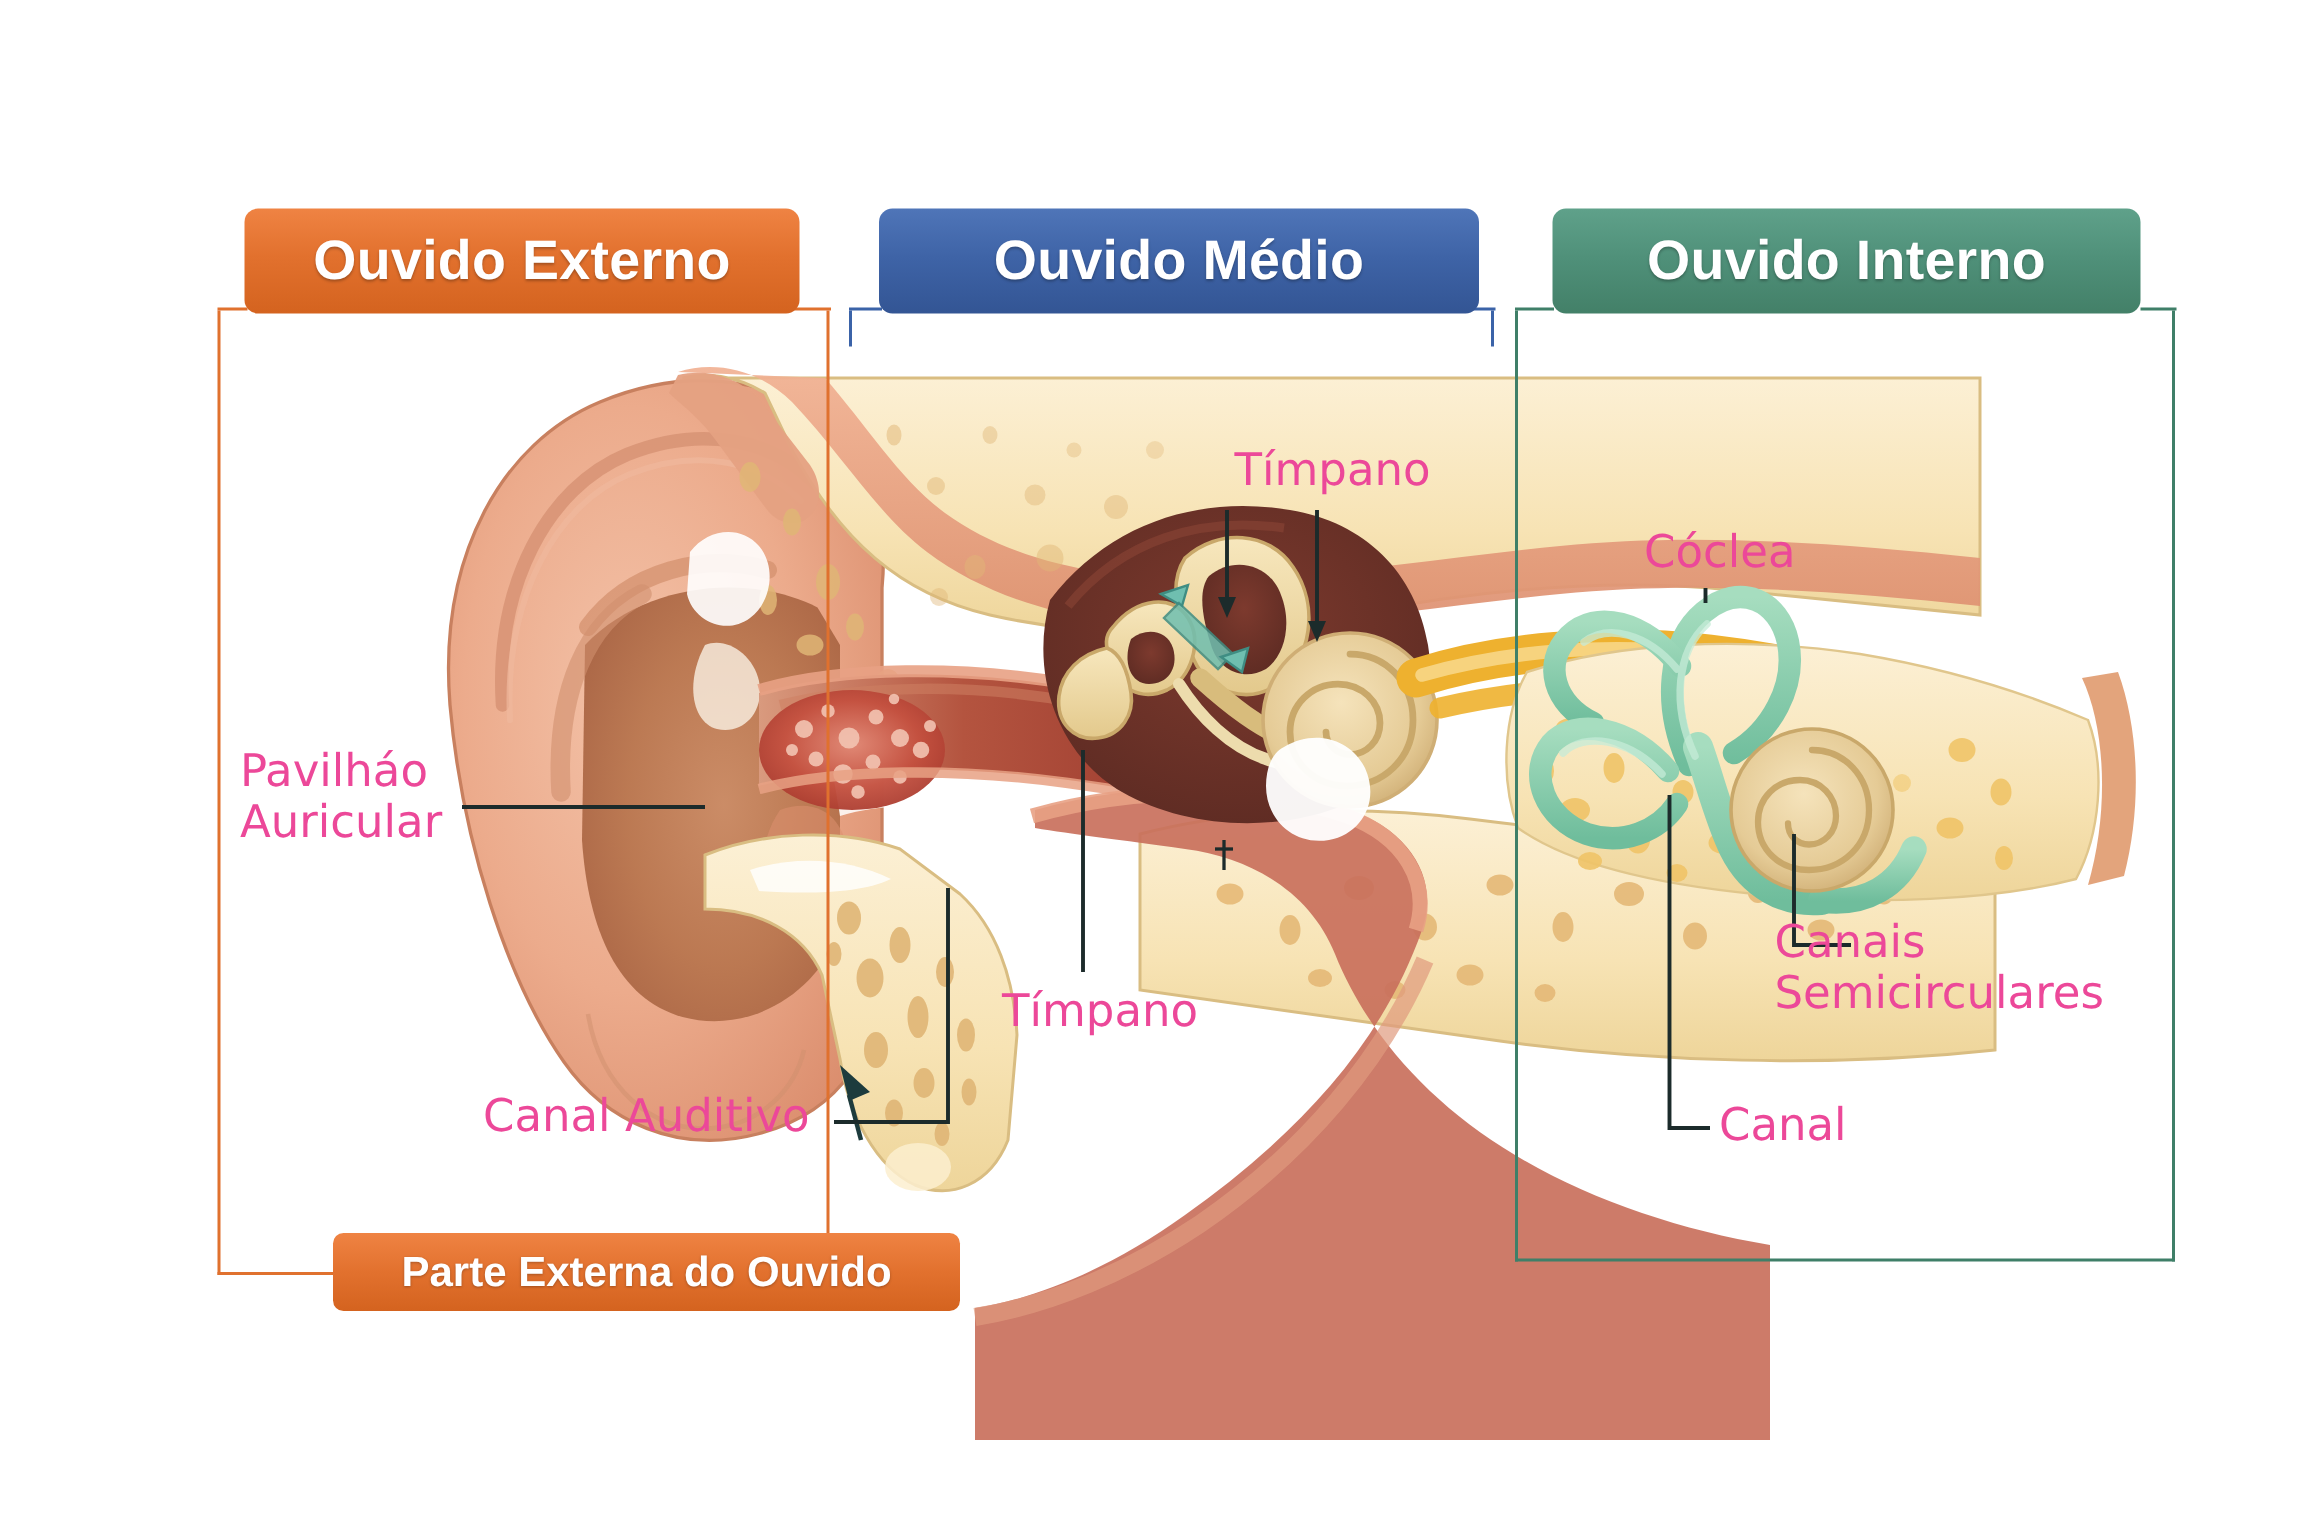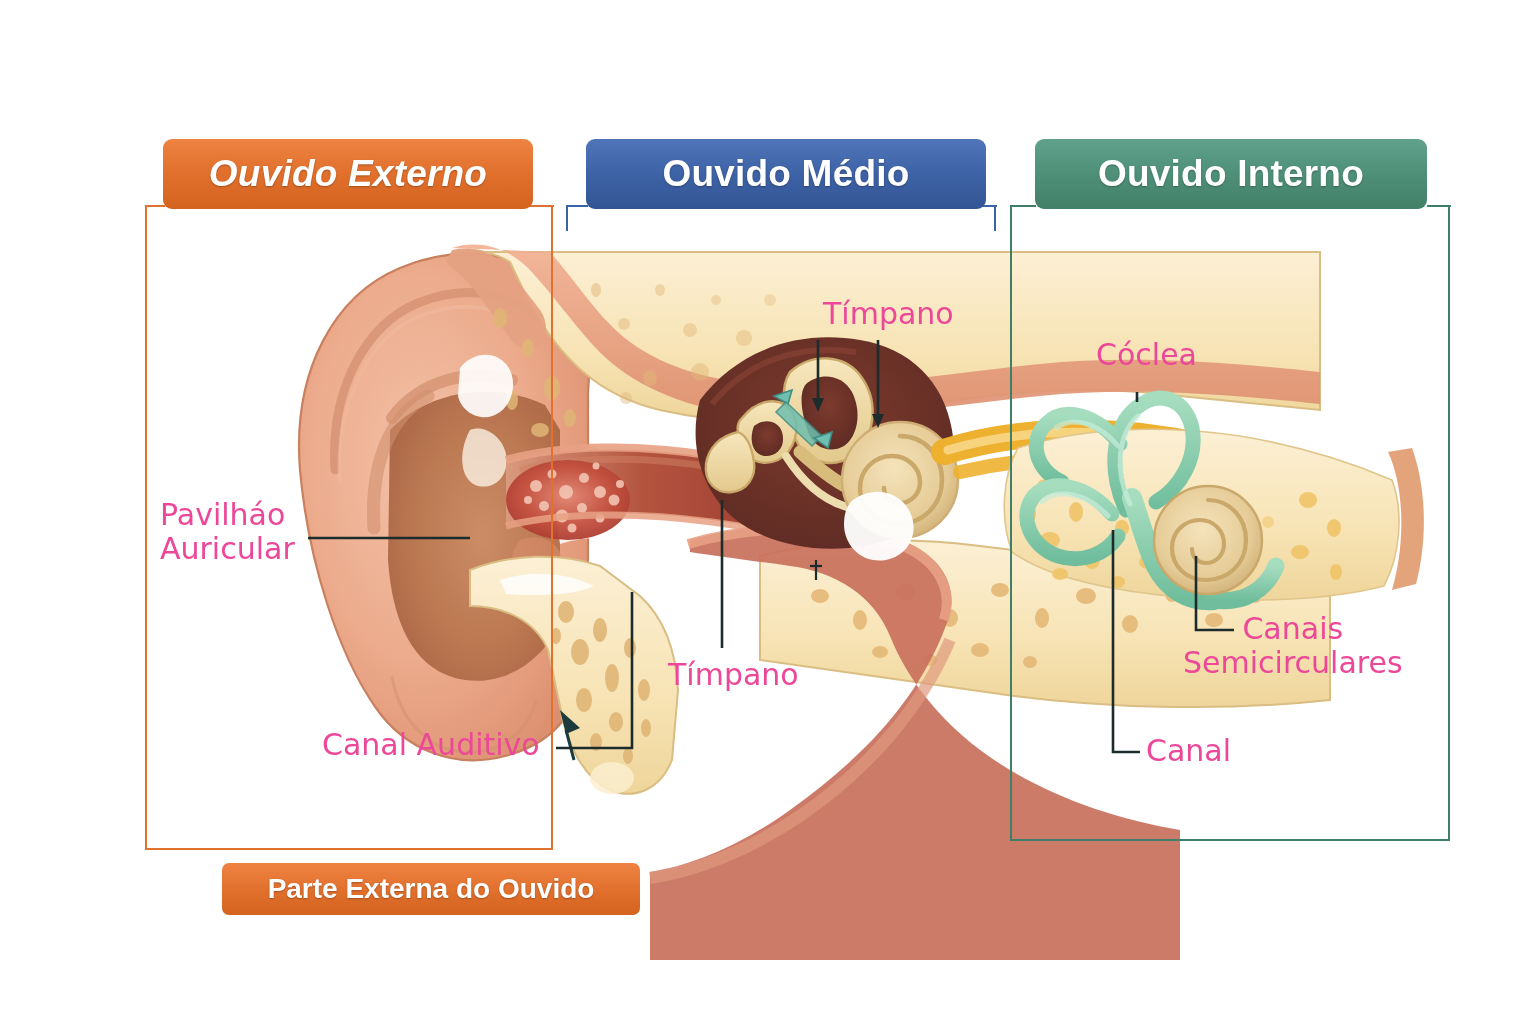--- a/index.html
+++ b/index.html
@@ -16,21 +16,21 @@
     position:absolute;
     display:flex;align-items:center;justify-content:center;
     color:#fff;font-weight:bold;
     border-radius:9px;
     letter-spacing:.2px;
     text-shadow:0 1px 2px rgba(0,0,0,.28);
     box-sizing:border-box;
   }
   .banner-outer{
     background:linear-gradient(180deg,#ef8343 0%,#e2712e 45%,#d4631f 100%);
-    left:163px;top:139px;width:370px;height:70px;font-size:37px;font-style:italic;
+    left:163px;top:139px;width:370px;height:70px;font-size:37px;
   }
   .banner-middle{
     background:linear-gradient(180deg,#4f75b8 0%,#3e63a6 48%,#335594 100%);
     left:586px;top:139px;width:400px;height:70px;font-size:37px;
   }
   .banner-inner{
     background:linear-gradient(180deg,#5fa18a 0%,#4f9079 48%,#438068 100%);
     left:1035px;top:139px;width:392px;height:70px;font-size:37px;
   }
 
@@ -68,38 +68,37 @@
   }
 
   
   .footer-pill{
     position:absolute;left:222px;top:822px;width:418px;height:52px;
     background:linear-gradient(180deg,#ef8343 0%,#e2712e 50%,#d4631f 100%);
     border-radius:7px;
     display:flex;align-items:center;justify-content:center;
     color:#fff;font-size:28px;font-weight:bold;
     text-shadow:0 1px 2px rgba(0,0,0,.28);
-    margin-top:41px;
   }
 
   
   #art{position:absolute;left:0;top:0;width:1536px;height:1024px;}
 
   
   .label{
     position:absolute;color:#ec4899;font-size:30px;line-height:1.12;
     font-family:"DejaVu Sans","Liberation Sans",sans-serif;
     white-space:pre;
   }
   .lbl-pavilhao{left:160px;top:498px;}
   .lbl-canal{left:322px;top:728px;text-align:right;}
   .lbl-timpano-low{left:668px;top:658px;}
   .lbl-timpano-up{left:823px;top:297px;}
-  .lbl-coclea{left:1096px;top:338px;}
-  .lbl-canais{left:1183px;top:612px;text-align:center;}
+  .lbl-coclea{left:1096px;top:352px;}
+  .lbl-canais{left:1183px;top:612px;text-align:left;}
   .lbl-nervos{left:1146px;top:734px;}
 </style>
 </head>
 <body>
 
 <div id="stage">
 
   <svg id="art" viewBox="0 0 1536 1024" xmlns="http://www.w3.org/2000/svg">
     <defs>
       <radialGradient id="gPinna" cx="42%" cy="42%" r="70%">

